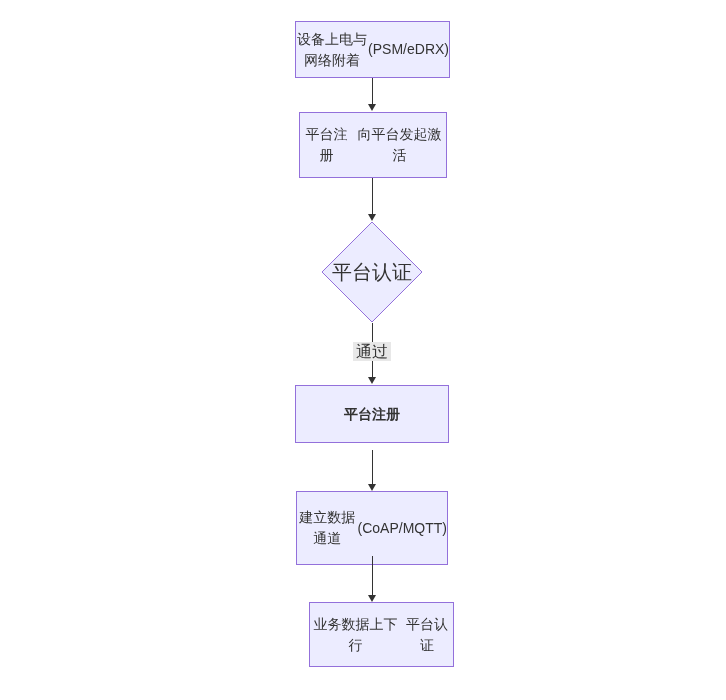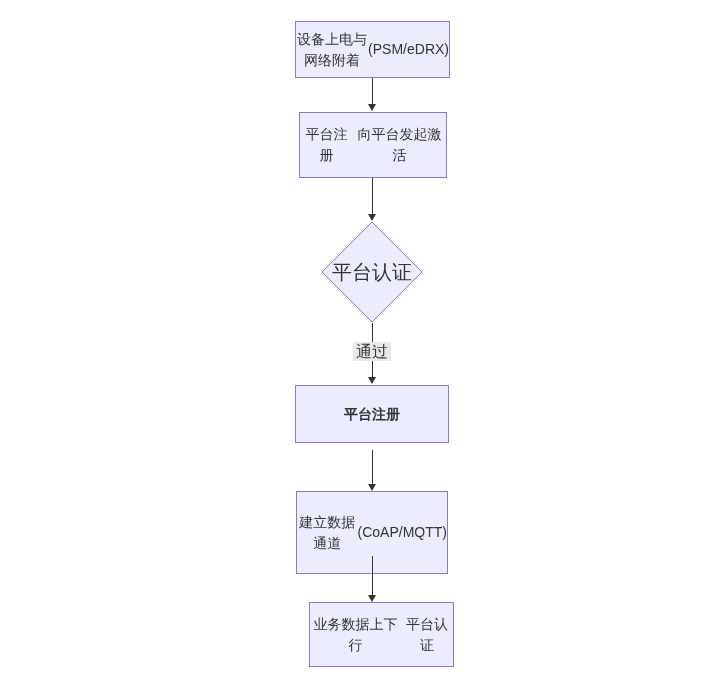--- a/index.html
+++ b/index.html
@@ -118,21 +118,21 @@
 
   <div class="node" style="left:295px; top:385px; width:154px; height:58px;font-weight:bold;">
     <div>平台注册</div>
   </div>
 
   <div class="edge" style="top:450px; height:41px;">
     <div class="edge-line"></div>
     <div class="edge-arrowhead"></div>
   </div>
 
-  <div class="node" style="left:296px; top:491px; width:152px; height:83px;">
+  <div class="node" style="left:296px; top:491px; width:152px; height:74px;">
     <div>建立数据通道</div>
     <div>(CoAP/MQTT)</div>
   </div>
 
   <div class="edge" style="top:556px; height:46px;">
     <div class="edge-line"></div>
     <div class="edge-arrowhead"></div>
   </div>
 
   <div class="node" style="left:300px; top:602px; width:145px; height:65px;margin-left:9px;">

